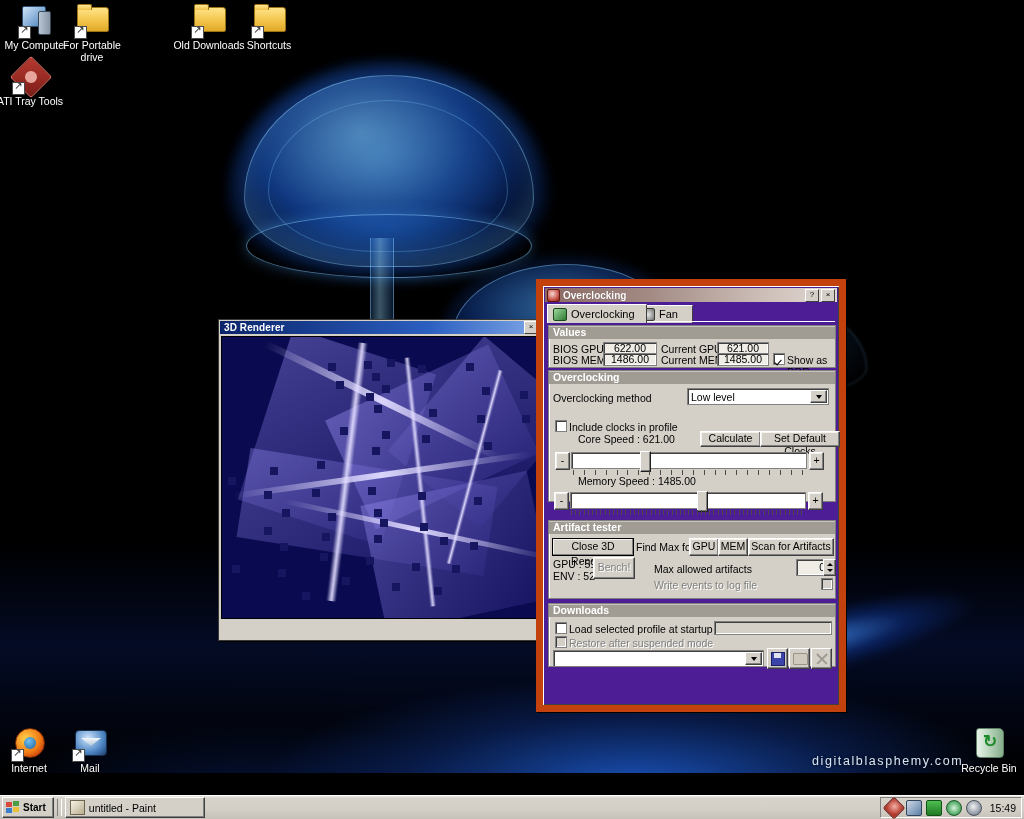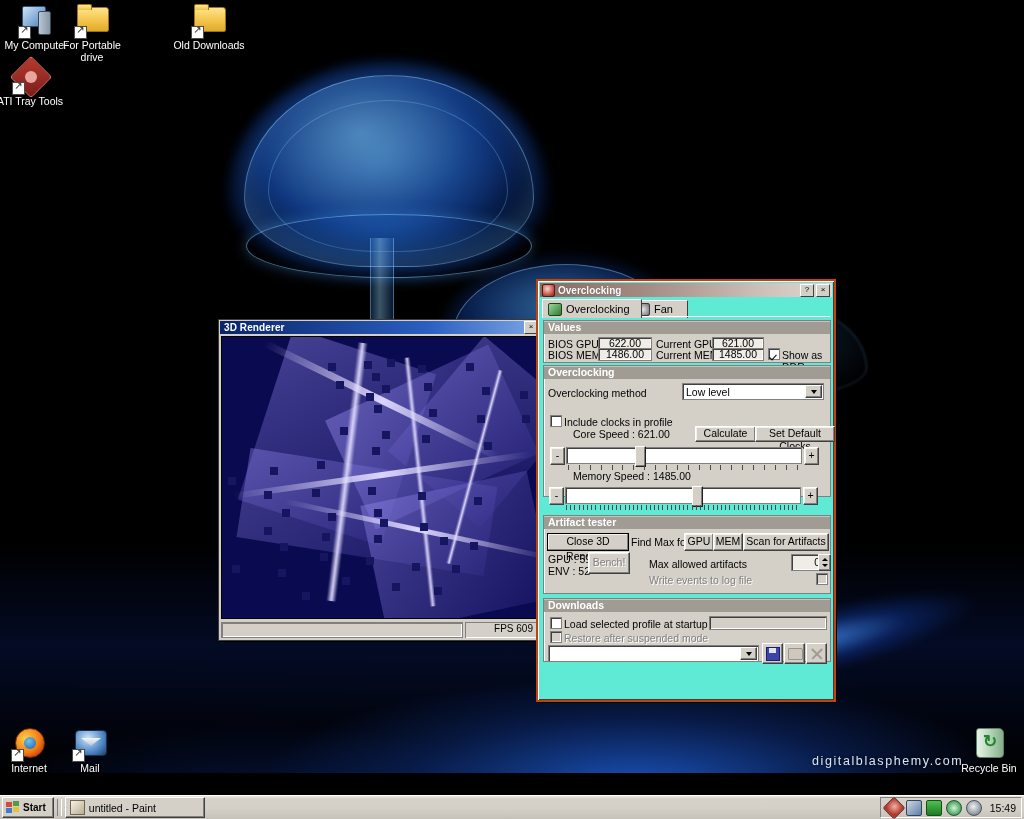--- a/index.html
+++ b/index.html
@@ -216,21 +216,21 @@
   #renderer .stFps{
     width:68px;margin-left:2px;
     box-shadow:inset 1px 1px 0 #808080, inset -1px -1px 0 #fff;
     background:#d4d0c8;color:#000;font-size:10px;line-height:14px;
     text-align:right;padding-right:4px;font-family:"Liberation Sans",sans-serif;
   }
 
   
   #ocwin{
     position:absolute;left:536px;top:279px;width:296px;height:419px;
-    background:#5eead4;border:2px solid #c2410c;
+    background:#4c1d95;border:7px solid #c2410c;
     box-shadow:inset 1px 1px 0 #fff, inset -1px -1px 0 #404040, 1px 1px 0 #000;
     font-family:"Liberation Sans",sans-serif;
   }
   #ocwin .octbar{
     height:14px;margin:2px;
     background:linear-gradient(to right,#8b6a63 0%,#a28a83 35%,#cdbfb8 75%,#e1d8d2 100%);
     display:flex;align-items:center;
   }
   #ocwin .octbar .ttl{
     color:#fff;font-size:10px;font-weight:bold;padding-left:3px;
@@ -403,20 +403,27 @@
         <span class="shortcutArrow"></span>
     </span>
     <span class="lbl">For Portable drive</span>
   </div>
   <div class="dicon" style="left:170px;top:4px;">
     <span class="glyph">
       <span class="folder"></span>
         <span class="shortcutArrow"></span>
     </span>
     <span class="lbl">Old Downloads</span>
+  </div>
+  <div class="dicon" style="left:230px;top:4px;">
+    <span class="glyph">
+      <span class="folder"></span>
+        <span class="shortcutArrow"></span>
+    </span>
+    <span class="lbl">Shortcuts</span>
   </div>
   <div class="dicon" style="left:-9px;top:60px;">
     <span class="glyph">
       <span class="ati"></span>
         <span class="shortcutArrow"></span>
     </span>
     <span class="lbl">ATI Tray Tools</span>
   </div>
 
   <div class="dicon" style="left:-10px;top:727px;">
@@ -505,24 +512,20 @@
     <div class="artifact" style="left:190px;top:226px;"></div>
     <div class="artifact" style="left:230px;top:228px;"></div>
     <div class="artifact" style="left:56px;top:232px;"></div>
     <div class="artifact" style="left:10px;top:228px;"></div>
     <div class="artifact" style="left:120px;top:240px;"></div>
     <div class="artifact" style="left:170px;top:246px;"></div>
     <div class="artifact" style="left:212px;top:250px;"></div>
     <div class="artifact" style="left:80px;top:255px;"></div>
   </div>
 
-  <div class="statusbar">
-    <span class="stPane"></span>
-    <span class="stFps">FPS 609</span>
-  </div>
 </div>
 
 <div id="ocwin">
 
   <div class="octbar">
     <span class="ocicon"></span>
     <span class="ttl">Overclocking</span>
     <span class="sp"></span>
     <span class="sysbtn">?</span>
     <span class="sysbtn">×</span>

